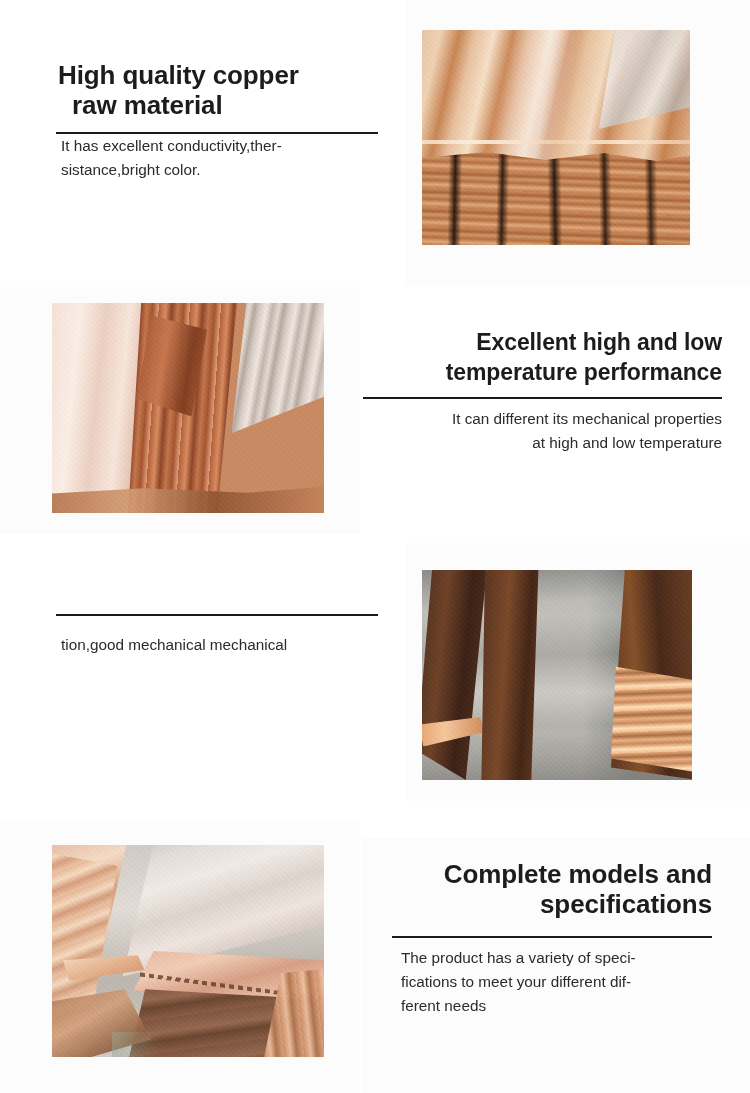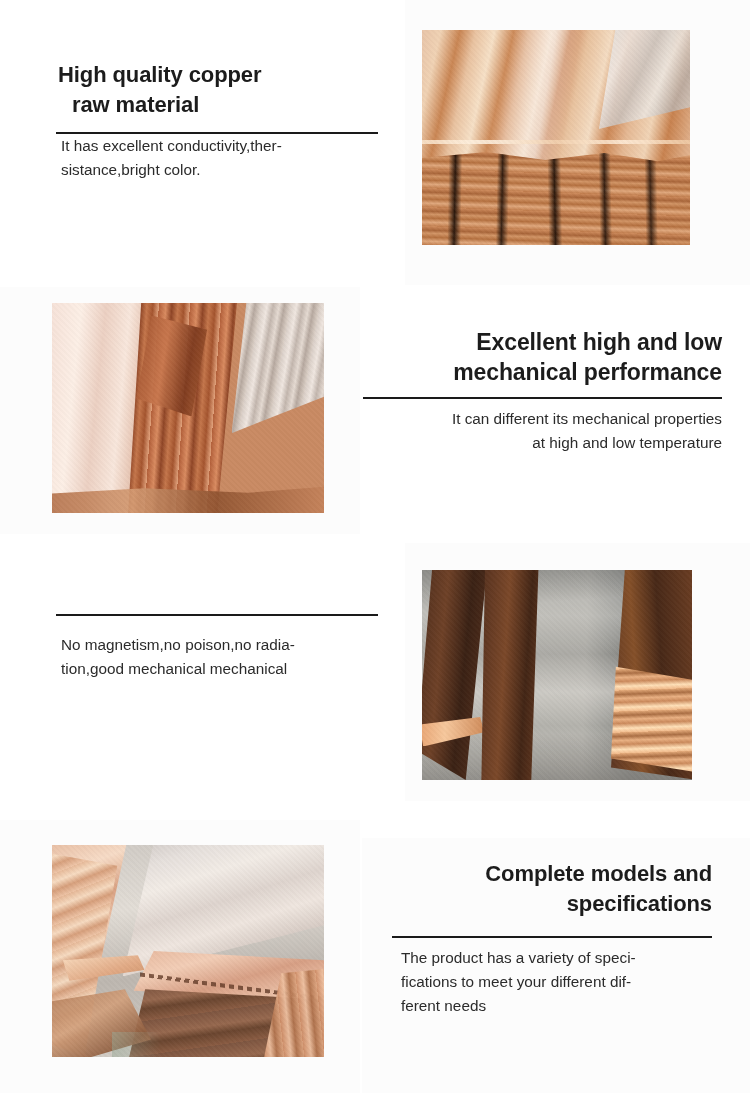--- a/index.html
+++ b/index.html
@@ -20,21 +20,21 @@
   .tint-r3 { left:405px;  top:543px;  width:345px; height:258px; }
   .tint-r4 { left:0px;    top:820px;  width:360px; height:273px; }
   .tint-r4b{ left:362px;  top:838px;  width:388px; height:255px; }
 
   
   .block { position:absolute; }
 
   .blk-title {
     font-weight:bold;
     color:#1c1c1c;
-    font-size:22px;
+    font-size:26px;
     line-height:30px;
     letter-spacing:-0.1px;
   }
   .blk-rule { background:#1a1a1a; height:1.5px; }
   .blk-body {
     color:#2b2b2b;
     font-size:15.3px;
     line-height:24px;
   }
 
@@ -346,33 +346,32 @@
     <div class="p2-notch"></div>
     <div class="p2-silver"></div>
     <div class="p2-endstack"></div>
     <div class="p2-bottom"></div>
     <div class="photo-noise"></div>
   </div>
 
   <div class="block b2">
     <div class="blk-title">
       <div>Excellent high and low</div>
-      <div>mechanical performance</div>
+      <div>temperature performance</div>
     </div>
     <div class="blk-rule"></div>
     <div class="blk-body">
       <div>It can different its mechanical properties</div>
       <div>at high and low temperature</div>
     </div>
   </div>
 
   <div class="block b3">
     <div class="blk-rule"></div>
     <div class="blk-body">
-      <div>No magnetism,no poison,no radia-</div>
       <div>tion,good mechanical mechanical</div>
     </div>
   </div>
 
   <div class="photo ph3">
     <div class="layer p3-bg"></div>
     <div class="layer p3-blur"></div>
     <div class="p3-barL"></div>
     <div class="p3-barLedge"></div>
     <div class="p3-barC"></div>

